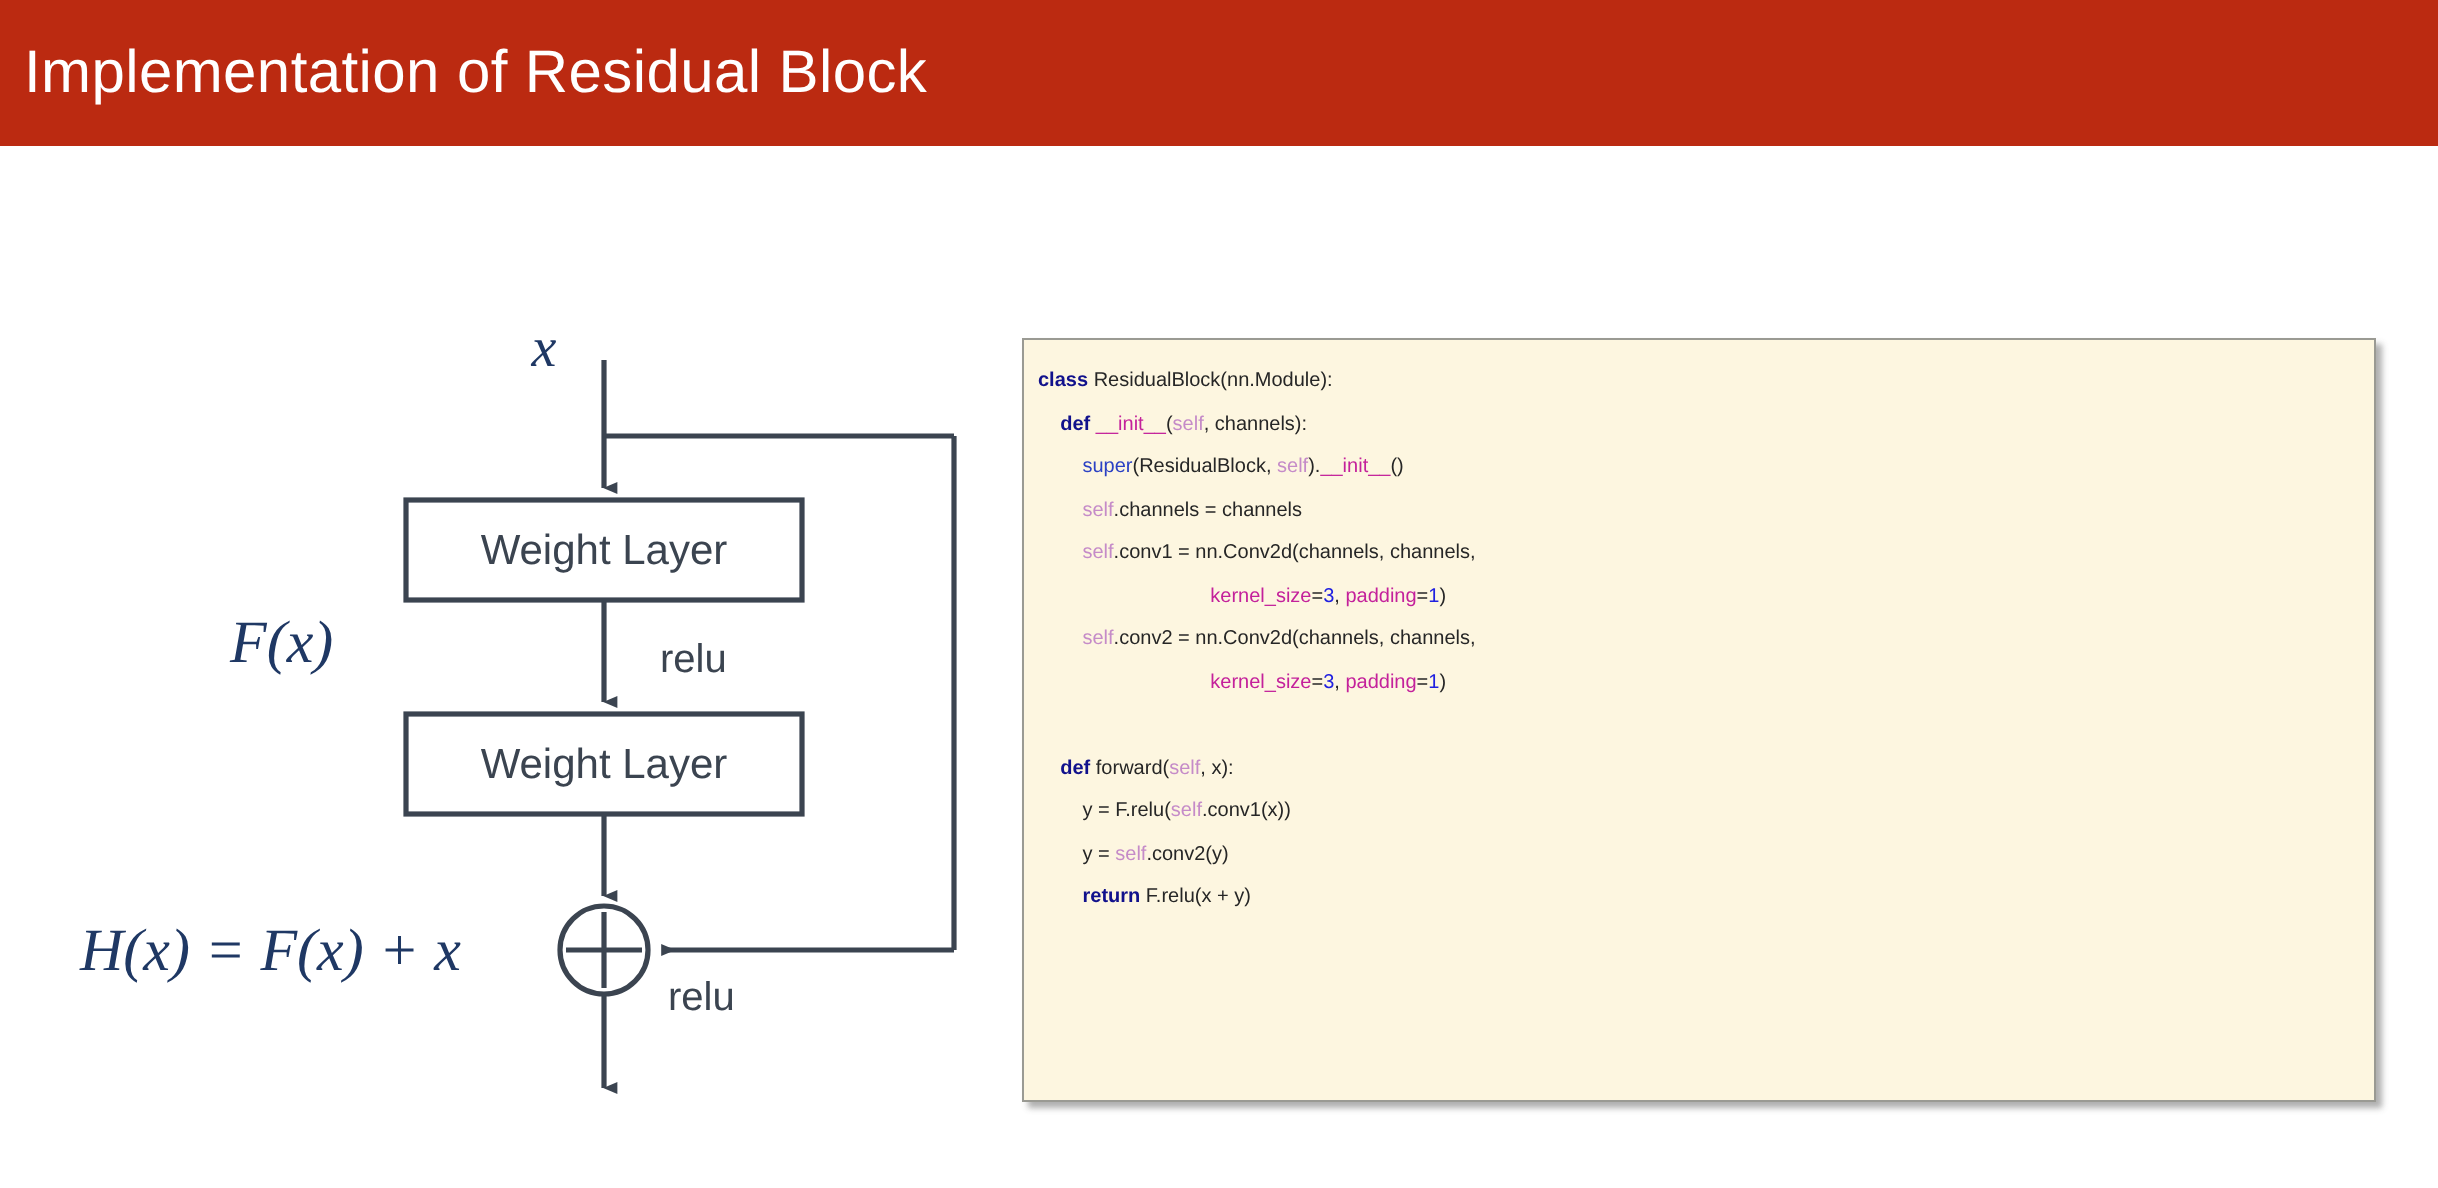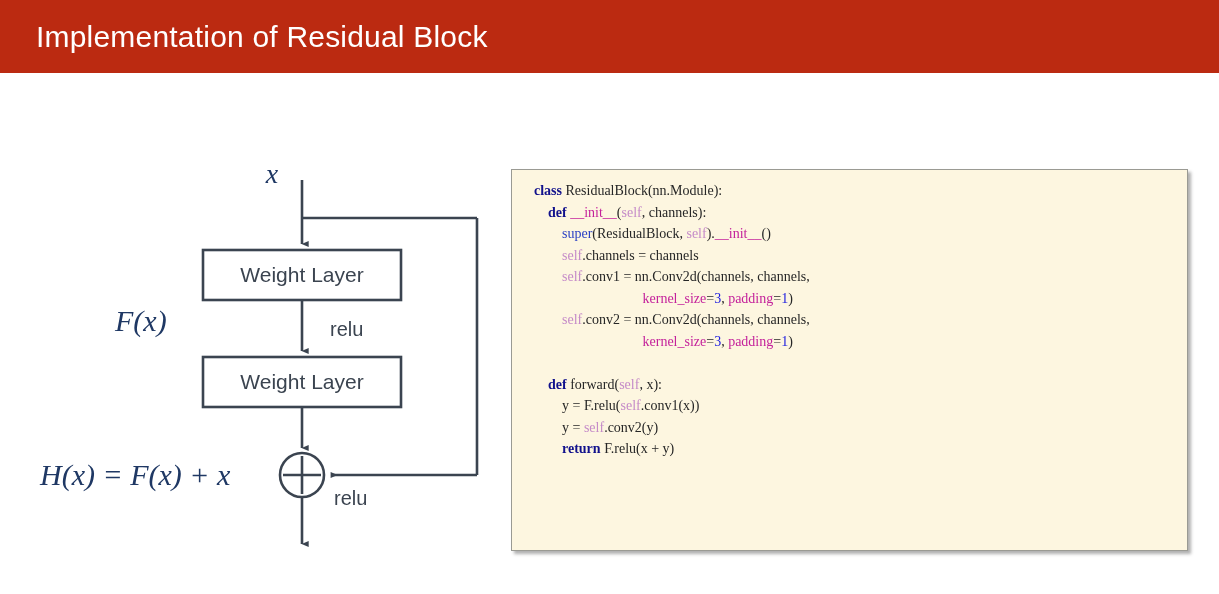--- a/index.html
+++ b/index.html
@@ -18,21 +18,21 @@
   
   #title-banner {
     position: absolute;
     left: 0; top: 0;
     width: 1219px;
     height: 73px;
     background: #BB2A11;
   }
   #title-text {
     position: absolute;
-    left: 36px;
+    left: 12px;
     top: 50%;
     transform: translateY(-50%);
     color: #ffffff;
     font-size: 30px;
     font-weight: 400;
     letter-spacing: 0.2px;
     white-space: nowrap;
     font-family: "Liberation Sans", sans-serif;
   }
 
@@ -77,23 +77,23 @@
     width: 677px;
     height: 382px;
     background: #FDF6E0;
     border: 1px solid #9a9a93;
     box-shadow: 3px 3px 3px rgba(80,80,80,0.45);
     box-sizing: border-box;
     overflow: hidden;
   }
   #code-pre {
     margin: 0;
-    padding: 10px 0 0 22px;
-    font-family: Liberation Serif, serif;
-    font-size: 14px;
+    padding: 10px 0 0 7px;
+    font-family: Liberation Sans, sans-serif;
+    font-size: 10px;
     line-height: 21.5px;
     white-space: pre;
     color: #262626;
     letter-spacing: 0px;
   }
   .k  { color: #11118c; font-weight: bold; }   
   .bi { color: #2b41c4; }                      
   .sf { color: #c58bc8; }                      
   .fn { color: #c4219b; }                      
   .num{ color: #2020e0; }                      

